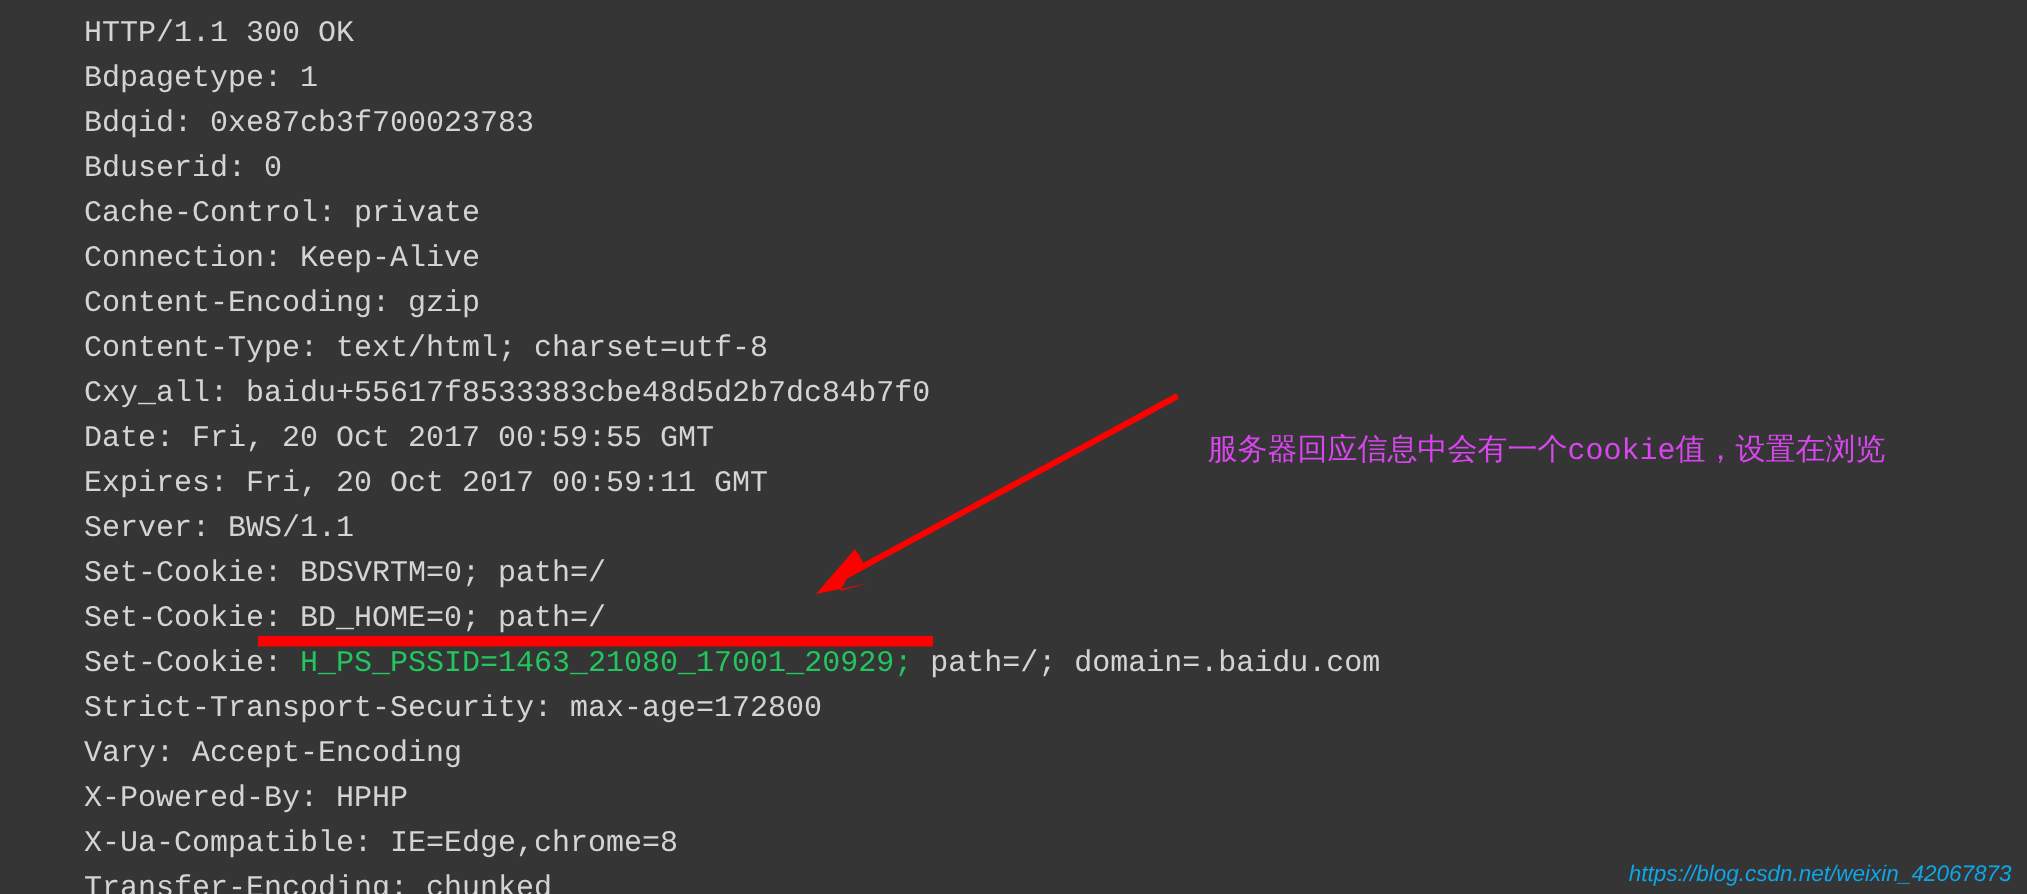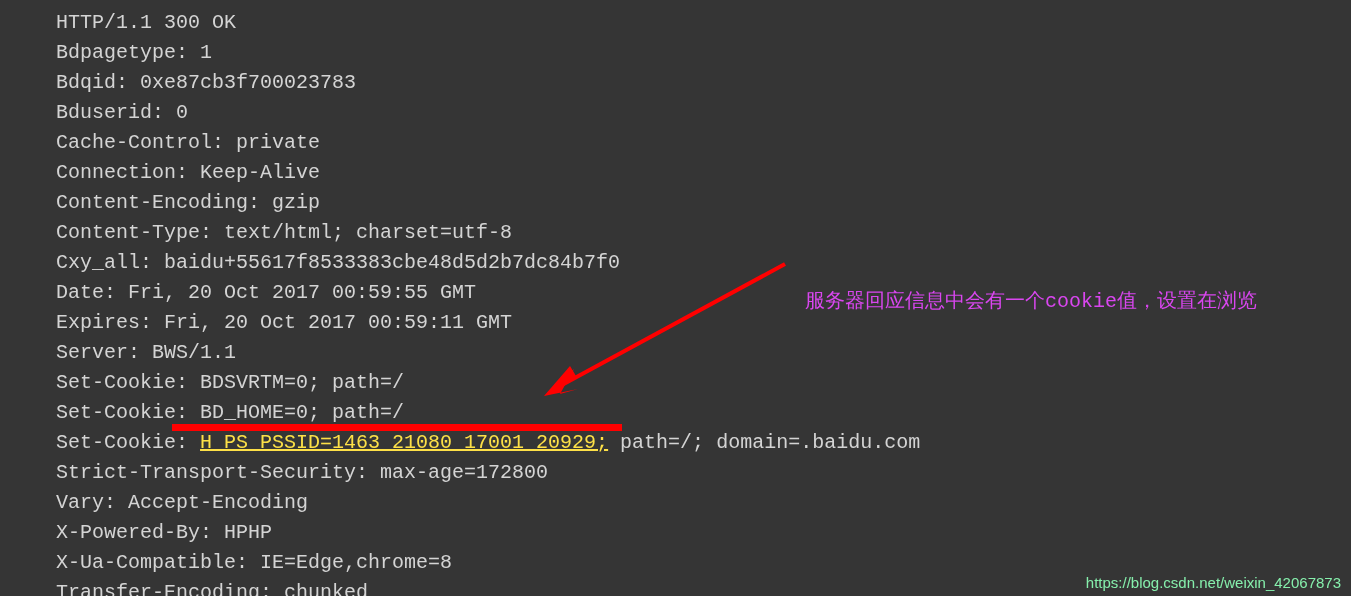--- a/index.html
+++ b/index.html
@@ -29,22 +29,21 @@
     .red-underline {
       position: absolute;
       left: 172px;
       width: 450px;
       top: 424px;
       height: 7px;
       background-color: #ff0000;
       z-index: 2;
     }
     .dimmed {
-      color: #fde047;
-      text-decoration: underline;
+      color: #22c55e;
     }
     .annotation {
       position: absolute;
       left: 785px;
       top: 288px;
       color: #d946ef;
       font-family: Liberation Mono, monospace;
       font-size: 20px;
       line-height: 27px;
       max-width: 550px;
@@ -53,23 +52,24 @@
     .arrow-svg {
       position: absolute;
       left: 540px;
       top: 256px;
       z-index: 3;
     }
     .watermark {
       position: absolute;
       right: 10px;
       bottom: 5px;
-      color: #86efac;
+      color: #0ea5e9;
       font-family: Arial, sans-serif;
       font-size: 15px;
+      font-style: italic;
     }
   </style>
 </head>
 <body>
 
 <div class="line">HTTP/1.1 300 OK</div>
 <div class="line">Bdpagetype: 1</div>
 <div class="line">Bdqid: 0xe87cb3f700023783</div>
 <div class="line">Bduserid: 0</div>
 <div class="line">Cache-Control: private</div>

